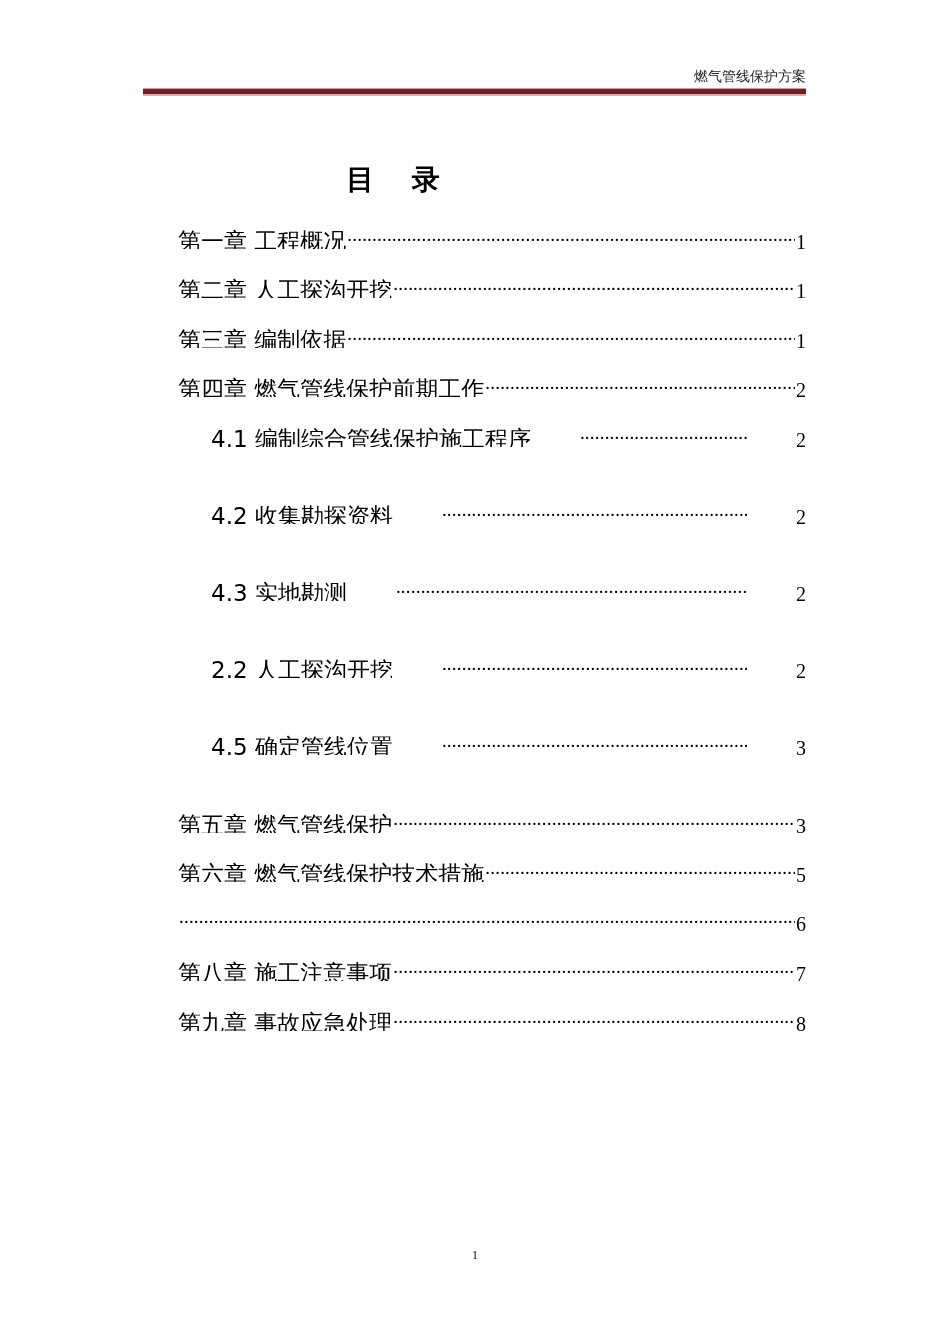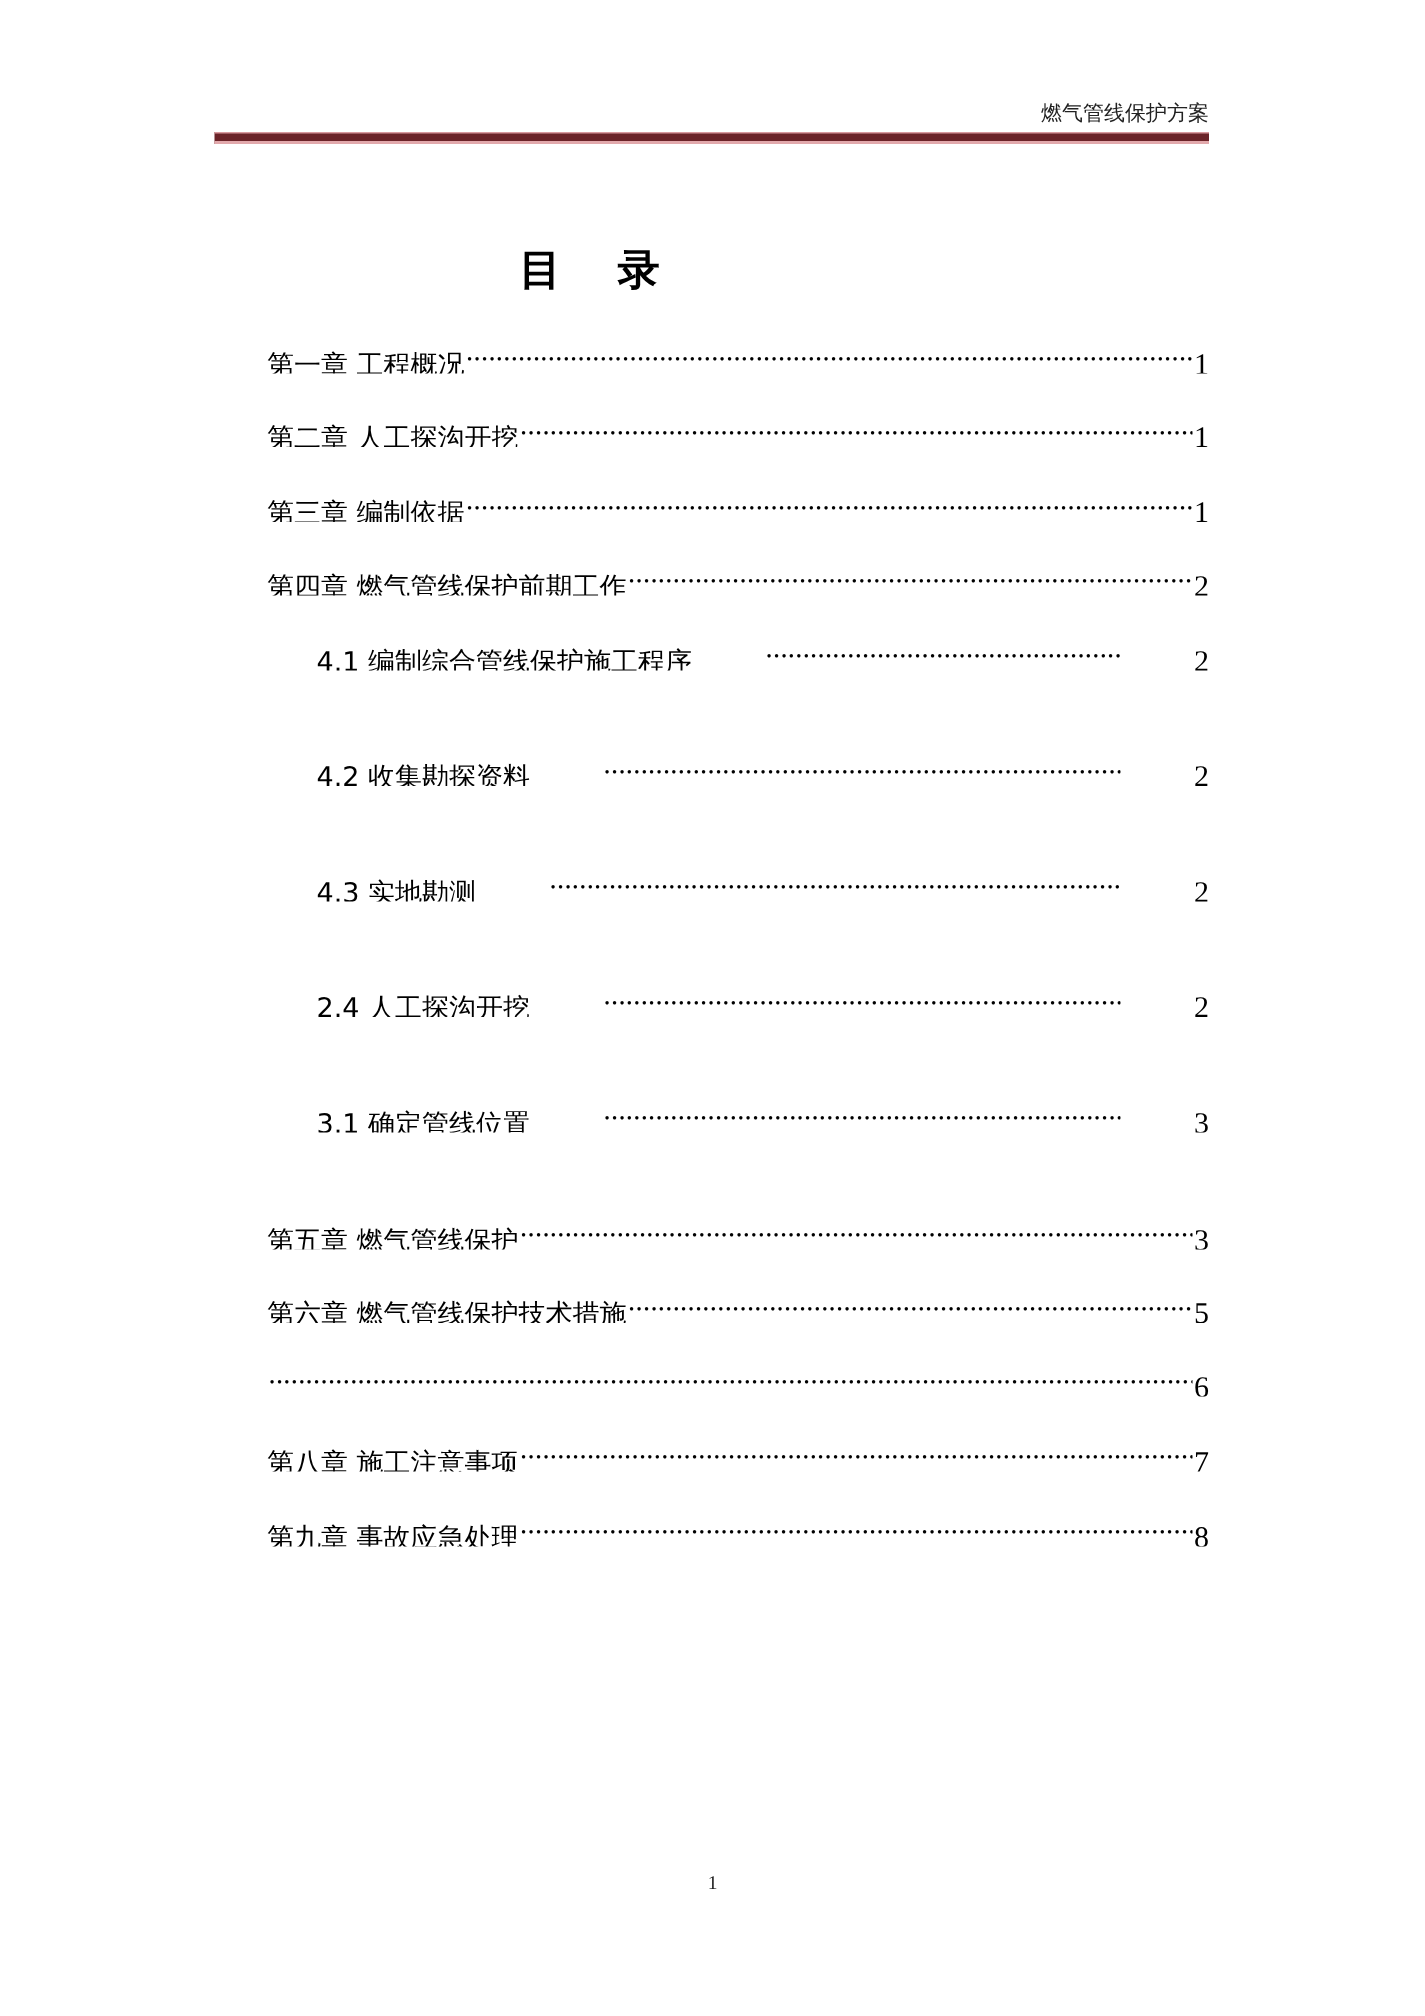--- a/index.html
+++ b/index.html
@@ -63,21 +63,21 @@
       overflow: hidden;
     }
     .toc-entry.sub {
       left: 211px;
       width: 595px;
       gap: 48px;
     }
     .toc-label {
       flex: 0 0 auto;
       font-family: "DejaVu Sans", sans-serif;
-      font-size: 18px;
+      font-size: 23px;
     }
     .toc-leader {
       flex: 1 1 auto;
       overflow: hidden;
       margin: 0 1px;
       position: relative;
       height: 28px;
     }
     .toc-leader::after {
       content: "................................................................................................................................................................................................................................................";
@@ -149,27 +149,27 @@
   <span class="toc-page">2</span>
 </div>
 
 <div class="toc-entry sub" style="top:573px">
   <span class="toc-label">4.3 实地勘测</span>
   <span class="toc-leader"></span>
   <span class="toc-page">2</span>
 </div>
 
 <div class="toc-entry sub" style="top:650px">
-  <span class="toc-label">2.4 人工探沟开挖</span>
+  <span class="toc-label">2.2 人工探沟开挖</span>
   <span class="toc-leader"></span>
   <span class="toc-page">2</span>
 </div>
 
 <div class="toc-entry sub" style="top:727px">
-  <span class="toc-label">3.1 确定管线位置</span>
+  <span class="toc-label">4.5 确定管线位置</span>
   <span class="toc-leader"></span>
   <span class="toc-page">3</span>
 </div>
 
 <div class="toc-entry" style="top:805px">
   <span class="toc-label">第五章 燃气管线保护</span>
   <span class="toc-leader"></span>
   <span class="toc-page">3</span>
 </div>
 

